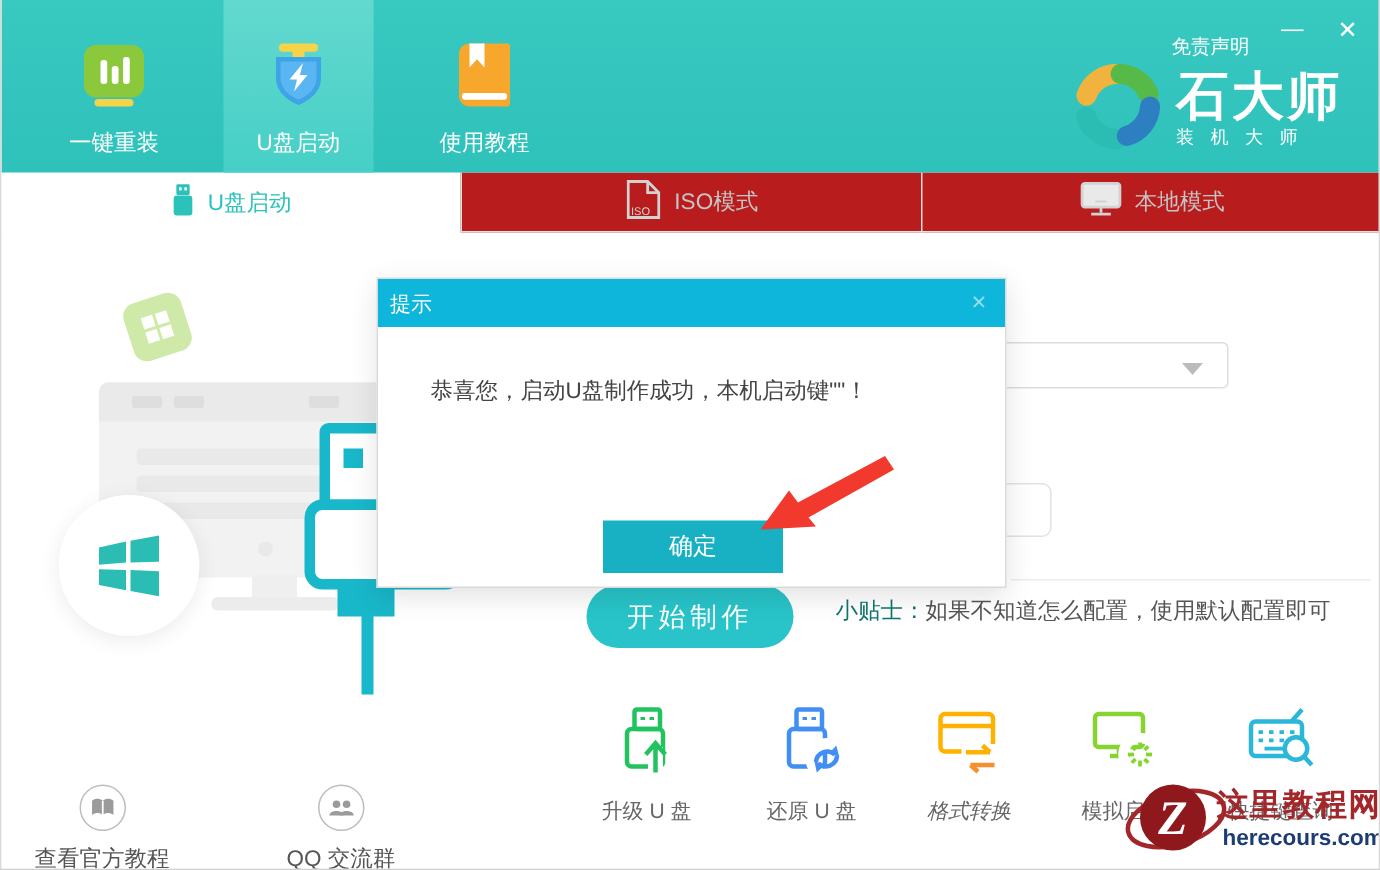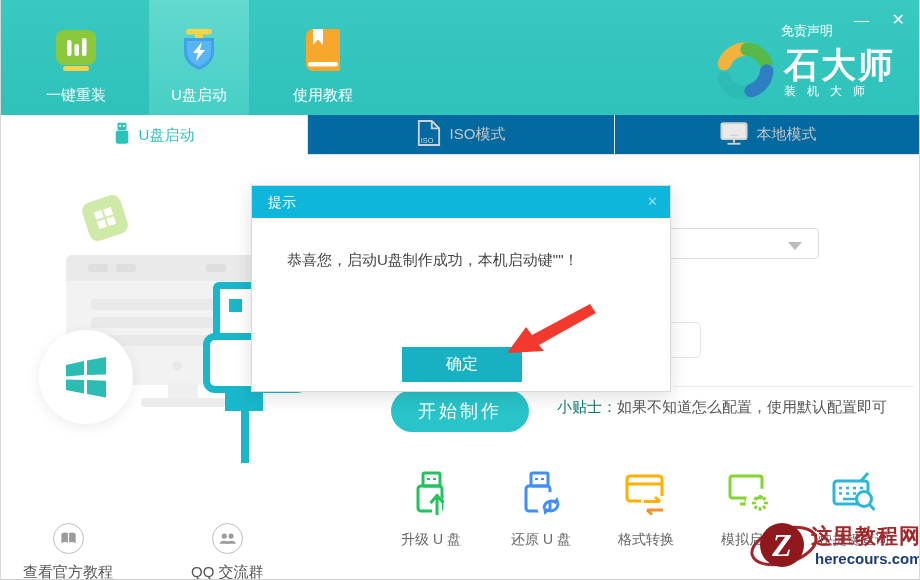--- a/index.html
+++ b/index.html
@@ -19,21 +19,21 @@
   .nav-item.active { background:linear-gradient(180deg,#63d9cf,#46cfc6); }
   .win-ctrl { position:absolute; color:#fff; cursor:pointer; }
   .disclaimer { position:absolute; right:88px; top:22px; color:#fff; font-size:13px; cursor:pointer; }
   .logo { position:absolute; right:26px; top:40px; display:flex; align-items:center; }
   .logo-text { margin-left:8px; color:#fff; }
   .logo-name { font-size:35px; font-weight:bold; letter-spacing:2px; line-height:36px; }
   .logo-tag { font-size:12px; letter-spacing:11px; white-space:nowrap; }
   
   .tabbar { position:absolute; left:0; top:115px; width:920px; height:40px; display:flex; z-index:4; }
   .tab { flex:1; display:flex; align-items:center; justify-content:center; gap:9px;
-    background:#0369a1; border-bottom:1px solid #e2e2e2; border-left:1px solid #e2e2e2;
+    background:#b91c1c; border-bottom:1px solid #e2e2e2; border-left:1px solid #e2e2e2;
     color:#c4c4c4; font-size:15px; cursor:pointer; }
   .tab:first-child { border-left:none; }
   .tab.active { background:#fff; border-bottom:none; color:#2bc2ba; }
   
   .main { position:absolute; left:0; top:155px; width:920px; height:425px; background:#fff; }
   
   .ill { position:absolute; z-index:1; }
   .green-sq { left:84px; top:43px; width:40px; height:40px; background:#cfeaa8; border-radius:9px;
     transform:rotate(-18deg); display:flex; align-items:center; justify-content:center; }
   .monitor { left:65px; top:100px; width:235px; height:130px; background:#f2f2f2; border-radius:6px; }
@@ -60,21 +60,21 @@
   
   .start-btn { position:absolute; left:390px; top:235px; width:138px; height:42px; border-radius:21px;
     background:#28c4c9; color:#fff; font-size:18px; letter-spacing:3px; border:none;
     display:flex; align-items:center; justify-content:center; z-index:3; cursor:pointer;text-align:center; }
   .tip { position:absolute; left:556px; top:243px; font-size:15px; color:#555; z-index:3; white-space:nowrap; }
   .tip .tlabel { color:#0f766e; }
   
   .dialog { position:absolute; left:250px; top:30px; width:420px; height:207px; background:#fff;
     border:1px solid #d9d9d9; box-shadow:0 5px 18px rgba(0,0,0,0.12); z-index:10; }
   .dialog-title { height:32px; background:#0fb6dc; color:#fff; font-size:14px;
-    line-height:32px; padding-left:16px; position:relative; }
+    line-height:32px; padding-left:8px; position:relative; }
   .dialog-close { position:absolute; right:12px; top:0; color:rgba(255,255,255,0.55); font-size:13px; cursor:pointer; }
   .dialog-msg { margin:33px 30px 0 35px; font-size:15px; color:#444; }
   .dialog-ok { position:absolute; left:150px; top:161px; width:120px; height:35px; background:#17b1c3;
     color:#fff; font-size:16px; border:none; display:flex; align-items:center; justify-content:center; cursor:pointer; }
   .arrow { position:absolute; left:498px; top:148px; z-index:12; pointer-events:none; }
   
   .flink { position:absolute; top:368px; display:flex; align-items:center; gap:9px; z-index:3; cursor:pointer;flex-direction:column; }
   .flink .fcircle { width:31px; height:31px; border:1.5px solid #bdbdbd; border-radius:50%;
     display:flex; align-items:center; justify-content:center; }
   .flink .flabel { font-size:15px; color:#555; }
@@ -297,21 +297,21 @@
           <rect x="8" y="16" width="24" height="25" rx="3"></rect>
           <circle cx="33" cy="36" r="10" stroke="#fff" stroke-width="8"></circle>
           <path d="M26 38 a7.5 7.5 0 0 1 12.5 -5"></path>
           <path d="M40 34 a7.5 7.5 0 0 1 -12.5 5"></path>
           <polygon points="39.5,27 41.5,34.5 34.5,32.5" fill="#418ef5" stroke="none"></polygon>
           <polygon points="26.5,45 25,37.5 32,39.8" fill="#418ef5" stroke="none"></polygon>
         </svg>
       </span>
       <span class="tlabel2">还原 U 盘</span>
     </div>
-    <div class="tool" style="left:597px;">
+    <div class="tool" style="left:597px;font-style:italic;">
       <span>
         <svg width="46" height="48" viewBox="0 0 46 48" fill="none" stroke-width="3">
           <rect x="4" y="6" width="35" height="25" rx="3" stroke="#ffb100"></rect>
           <line x1="4" y1="14" x2="39" y2="14" stroke="#ffb100"></line>
           <rect x="18" y="26" width="26" height="20" fill="#fff" stroke="none"></rect>
           <path d="M21 31.5 h16 M37 31.5 l-5 -4.5 M37 31.5" stroke="#ffb100"></path>
           <path d="M40 40 h-16 M24 40 l5 4.5" stroke="#f5902e"></path>
         </svg>
       </span>
       <span class="tlabel2">格式转换</span>

